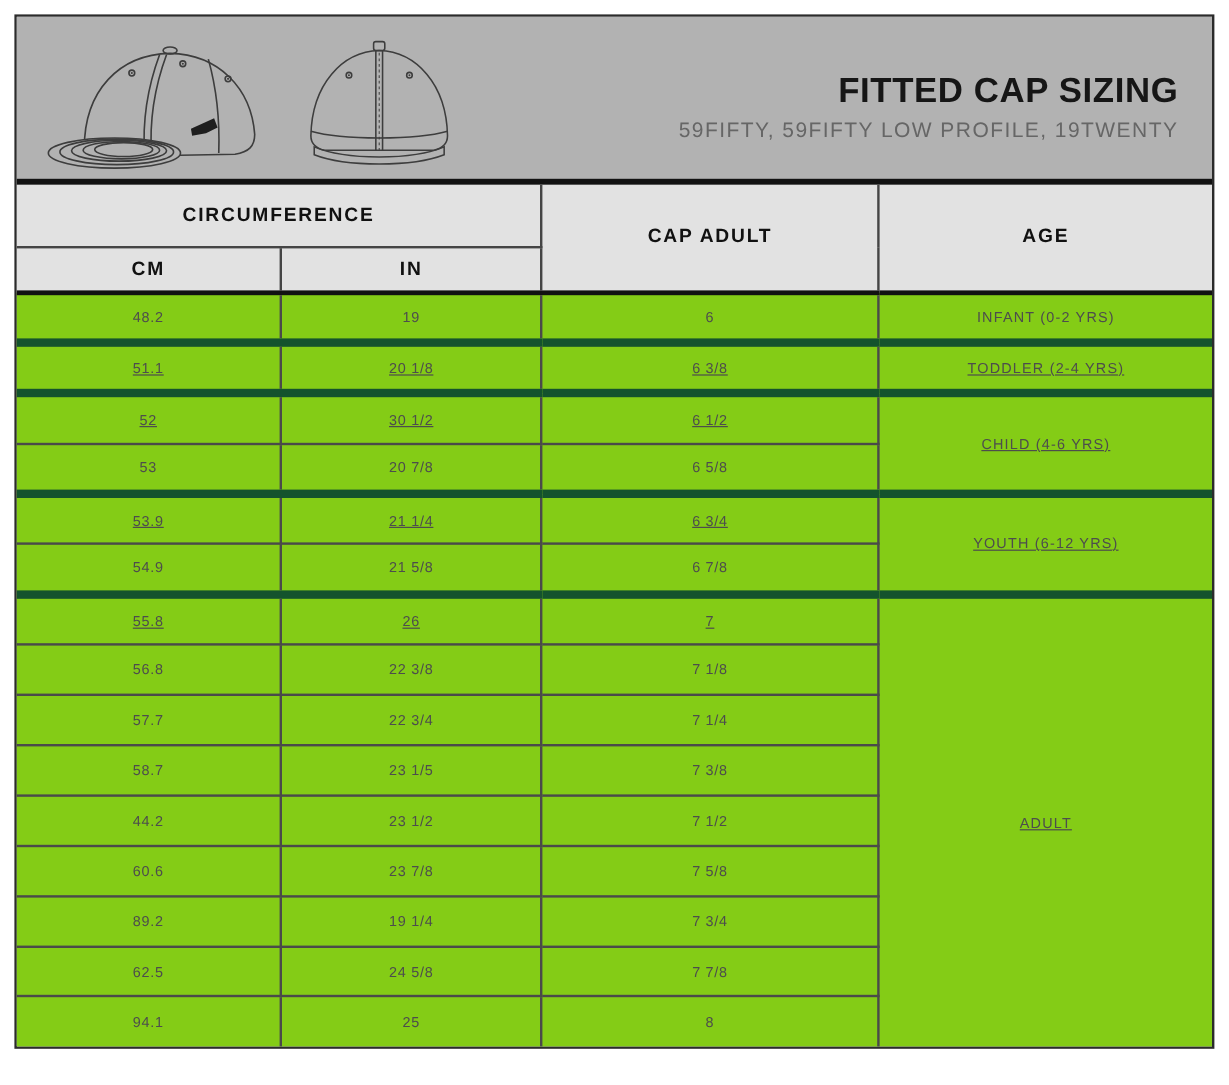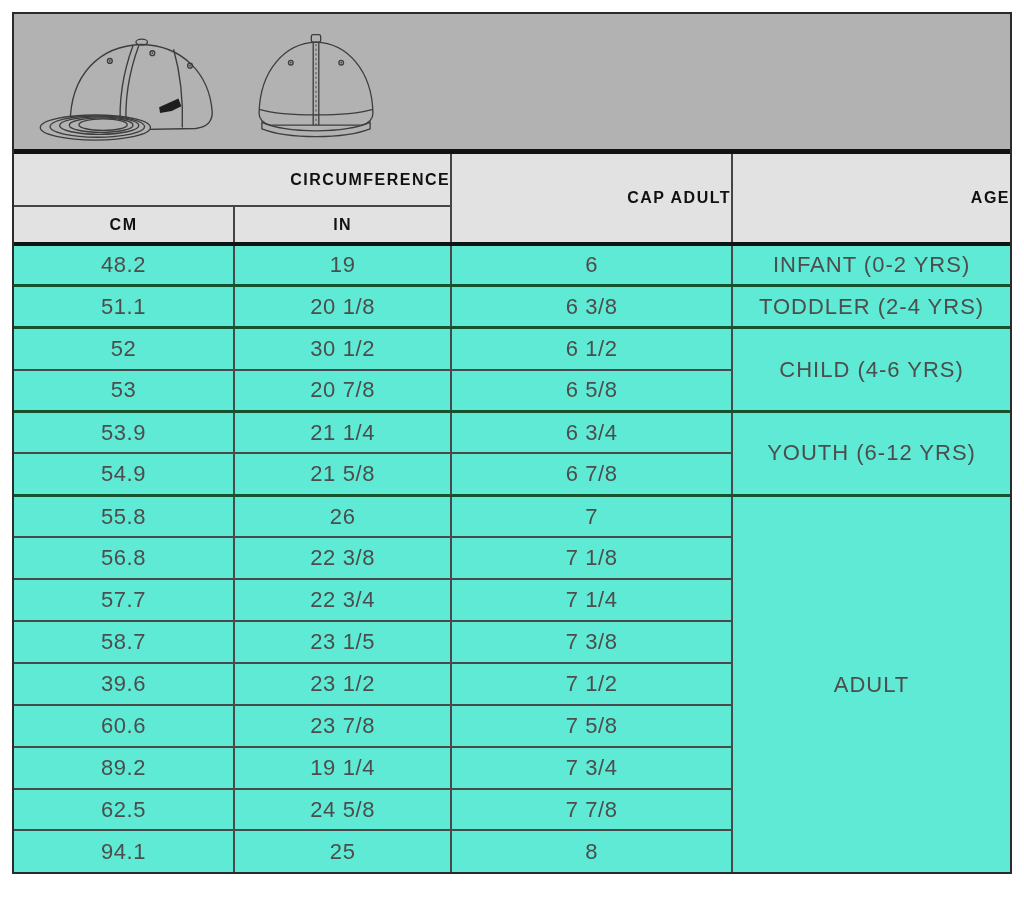--- a/index.html
+++ b/index.html
@@ -65,32 +65,32 @@
     vertical-align: middle;
   }
   .size-table th {
     background: #e2e2e2;
     color: #111111;
     font-size: 16px;
     font-weight: bold;
     letter-spacing: 1.5px;
     border: 2px solid #454545;
   }
-  .size-table thead tr.hrow1 th { height: 52px; text-align: right; }
+  .size-table thead tr.hrow1 th { height: 52px; }
   .size-table thead tr.hrow2 th { height: 38px; margin-left: 20px; }
   .size-table thead th.h-bottom { border-bottom: 4px solid #121212; }
   .size-table td {
     height: 41.9px;
     border: 2px solid #4a4a4a;
     color: #4d4d4d;
-    font-size: 22px;
+    font-size: 12px;
     letter-spacing: 0.6px;
-    background: #5eead4;
-  }
-  .size-table tr.group-start td { border-top: 3px solid #14532d; }
+    background: #84cc16;
+  }
+  .size-table tr.group-start td { border-top: 7px solid #14532d; text-decoration: underline; }
   .size-table td.age-cell { letter-spacing: 1px; }
 </style>
 </head>
 <body>
 
 <div class="figure">
 
   <div class="band">
     <div class="caps">
 
@@ -130,20 +130,22 @@
             <line x1="75" y1="16" x2="75" y2="103" stroke-dasharray="2.5,2.5" stroke-width="0.9"></line>
             <circle cx="48" cy="36" r="2.5"></circle>
             <circle cx="102" cy="36" r="2.5"></circle>
           </g>
           <circle cx="48" cy="36" r="0.9" fill="#3d3d3d"></circle>
           <circle cx="102" cy="36" r="0.9" fill="#3d3d3d"></circle>
         </svg>
       </span>
     </div>
     <div class="title-block">
+      <div class="title">FITTED CAP SIZING</div>
+      <div class="subtitle">59FIFTY, 59FIFTY LOW PROFILE, 19TWENTY</div>
     </div>
   </div>
 
   <table class="size-table">
     <colgroup>
       <col style="width:22.1%">
       <col style="width:21.8%">
       <col style="width:28.2%">
       <col style="width:27.9%">
     </colgroup>
@@ -208,21 +210,21 @@
           <td>57.7</td>
           <td>22 3/4</td>
           <td>7 1/4</td>
         </tr>
         <tr>
           <td>58.7</td>
           <td>23 1/5</td>
           <td>7 3/8</td>
         </tr>
         <tr>
-          <td>39.6</td>
+          <td>44.2</td>
           <td>23 1/2</td>
           <td>7 1/2</td>
         </tr>
         <tr>
           <td>60.6</td>
           <td>23 7/8</td>
           <td>7 5/8</td>
         </tr>
         <tr>
           <td>89.2</td>

